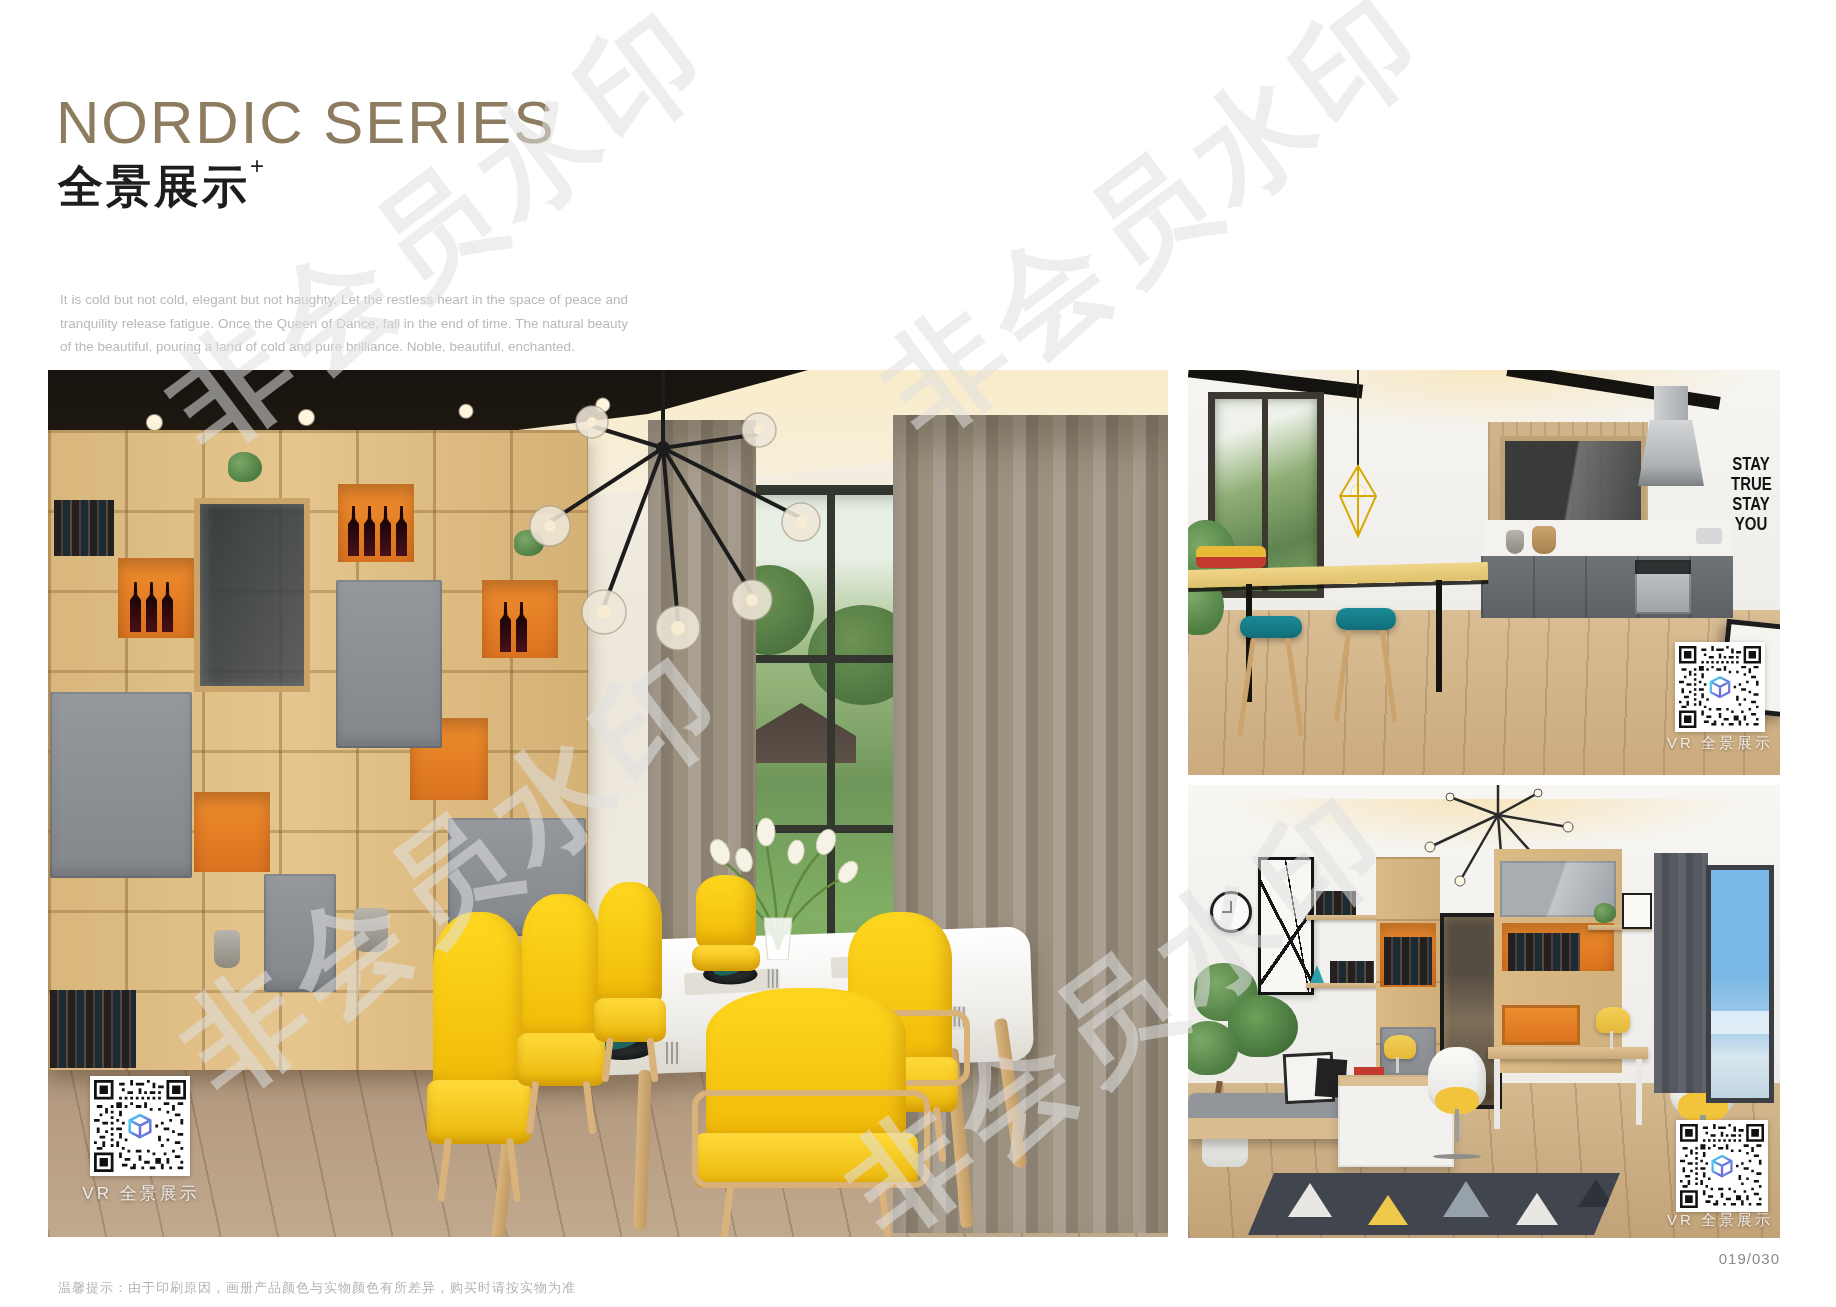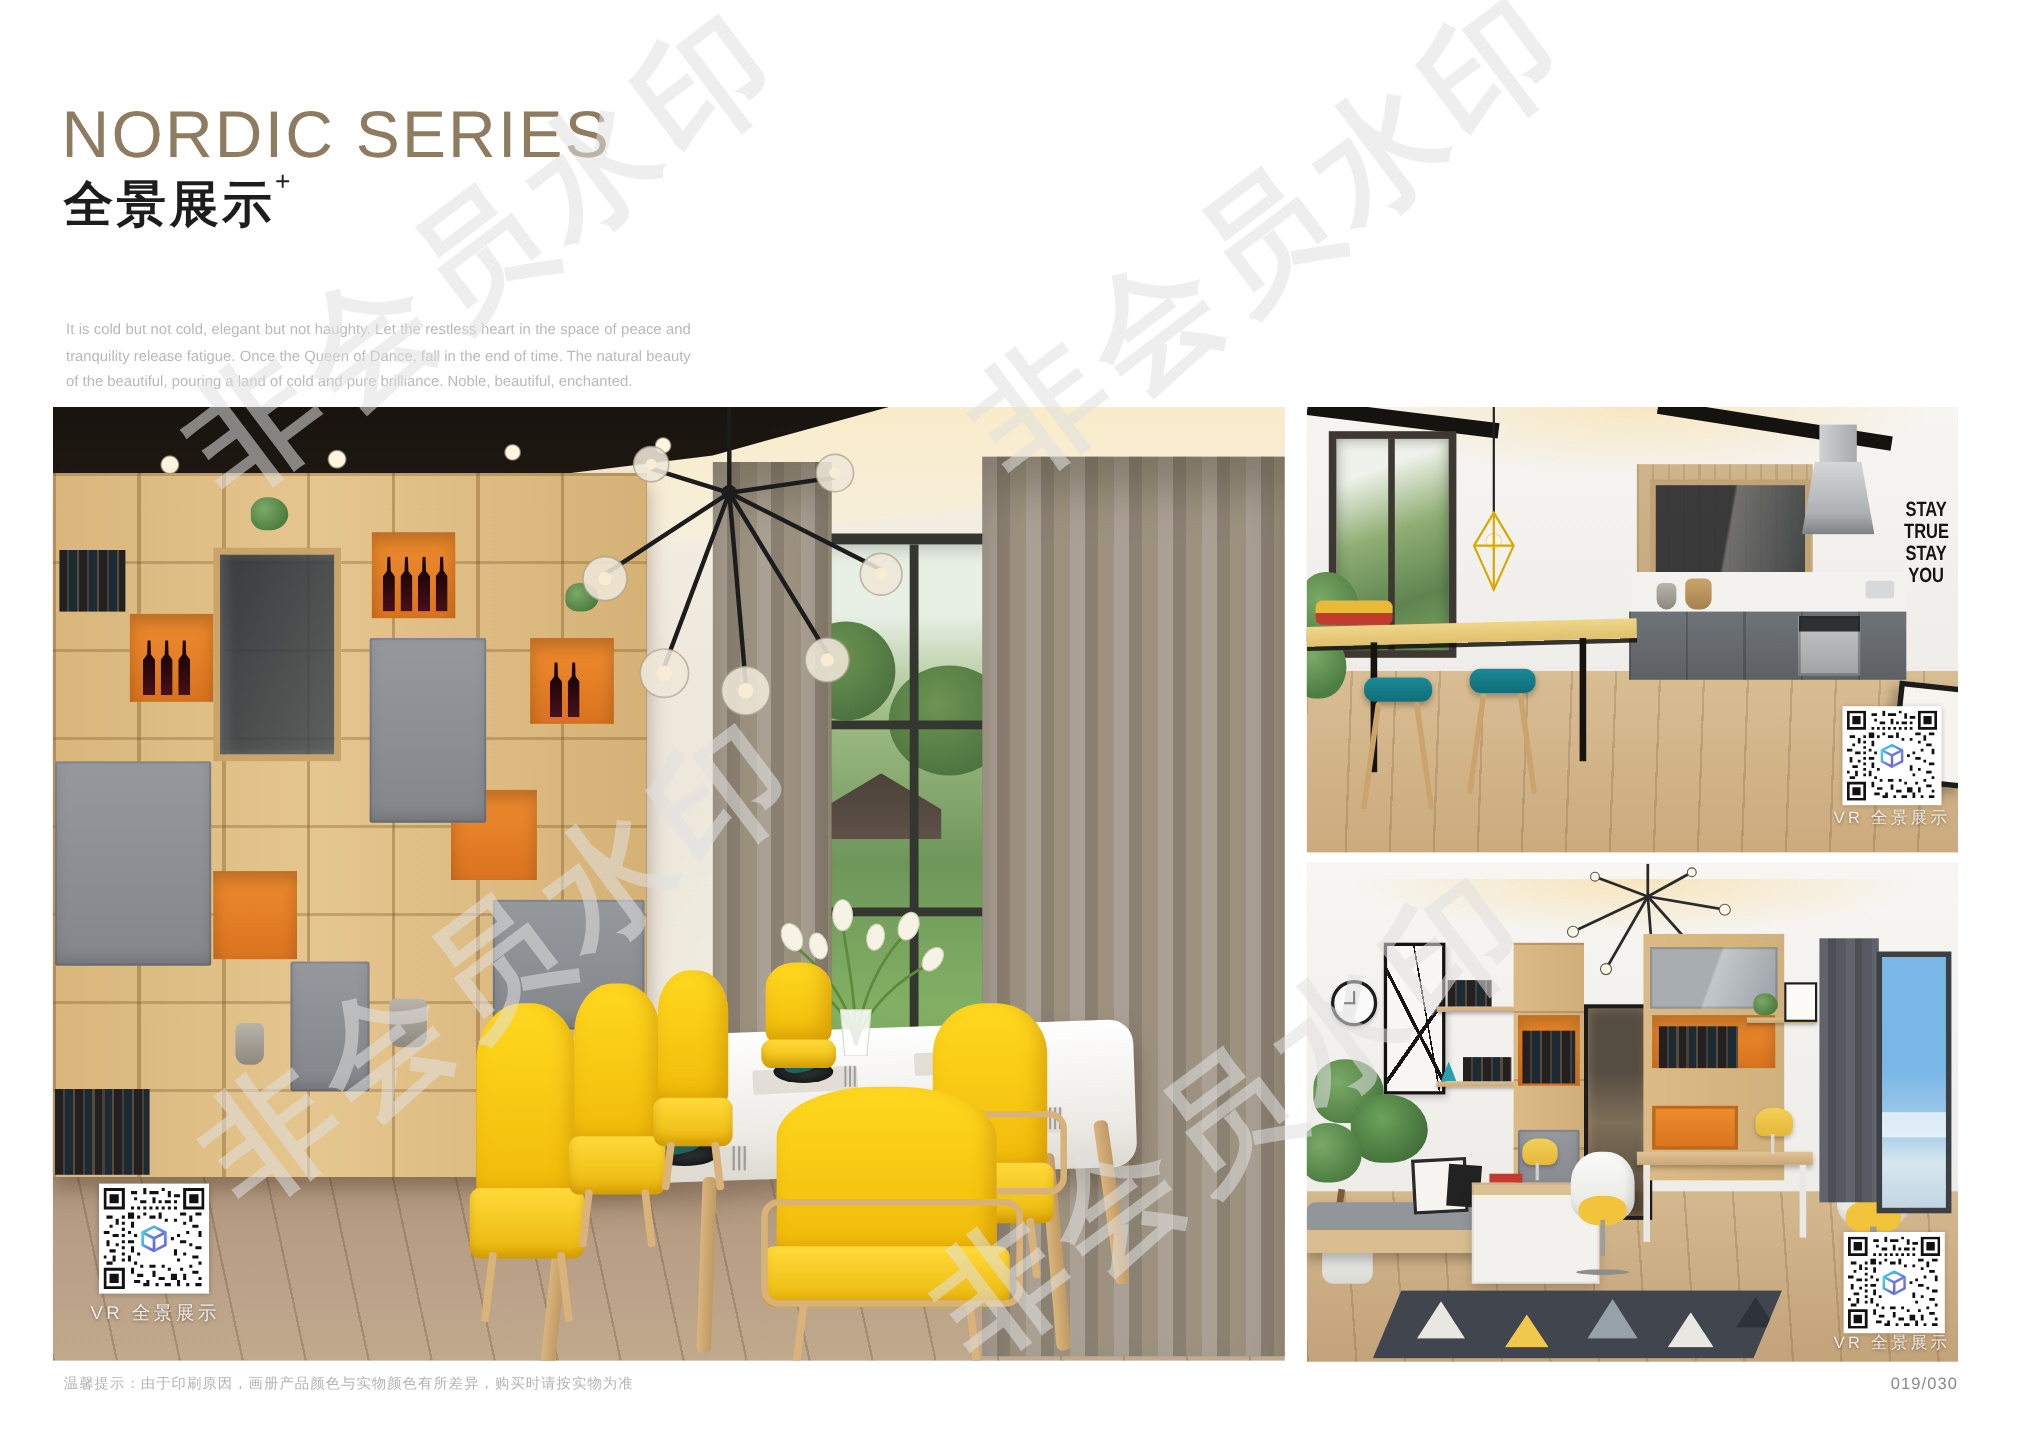--- a/index.html
+++ b/index.html
@@ -13,21 +13,21 @@
        font-weight:600;letter-spacing:3px;}
   .sub sup{font-size:24px;font-weight:400;vertical-align:28px;}
   .desc-cn{position:absolute;left:60px;top:230px;width:565px;font-size:15px;color:#8f8f8f;
            line-height:1.8;text-align:justify;}
   .desc-en{position:absolute;left:60px;top:288px;width:568px;font-size:13.5px;color:#b9b9b9;
            line-height:1.75;text-align:justify;}
   
   .wm{position:absolute;font-size:118px;font-weight:700;letter-spacing:10px;white-space:nowrap;
       color:rgba(224,224,224,.55);transform:rotate(-37deg);z-index:40;pointer-events:none;}
   
-  .foot-note{position:absolute;left:58px;top:1249px;font-size:13px;color:#b3b3b3;letter-spacing:1px;}
+  .foot-note{position:absolute;left:58px;top:1279px;font-size:13px;color:#b3b3b3;letter-spacing:1px;}
   .foot-page{position:absolute;left:1680px;top:1250px;width:100px;text-align:right;
              font-size:15px;color:#8a8a8a;letter-spacing:1px;}
   
   .ph{position:absolute;overflow:hidden;background:#e9e6df;}
   .vr{position:absolute;text-align:center;color:rgba(255,255,255,.82);font-size:15px;
       letter-spacing:3px;text-shadow:0 1px 3px rgba(0,0,0,.4);}
   .qrbox{position:absolute;background:#fff;padding:4px;box-shadow:0 1px 5px rgba(0,0,0,.25);}
   .qrbox svg{display:block;width:100%;height:100%;}
   
   .d-wall{left:0;top:0;width:1120px;height:650px;background:linear-gradient(180deg,#f7f0e3,#efe9dd 35%,#e8e3d8);}

